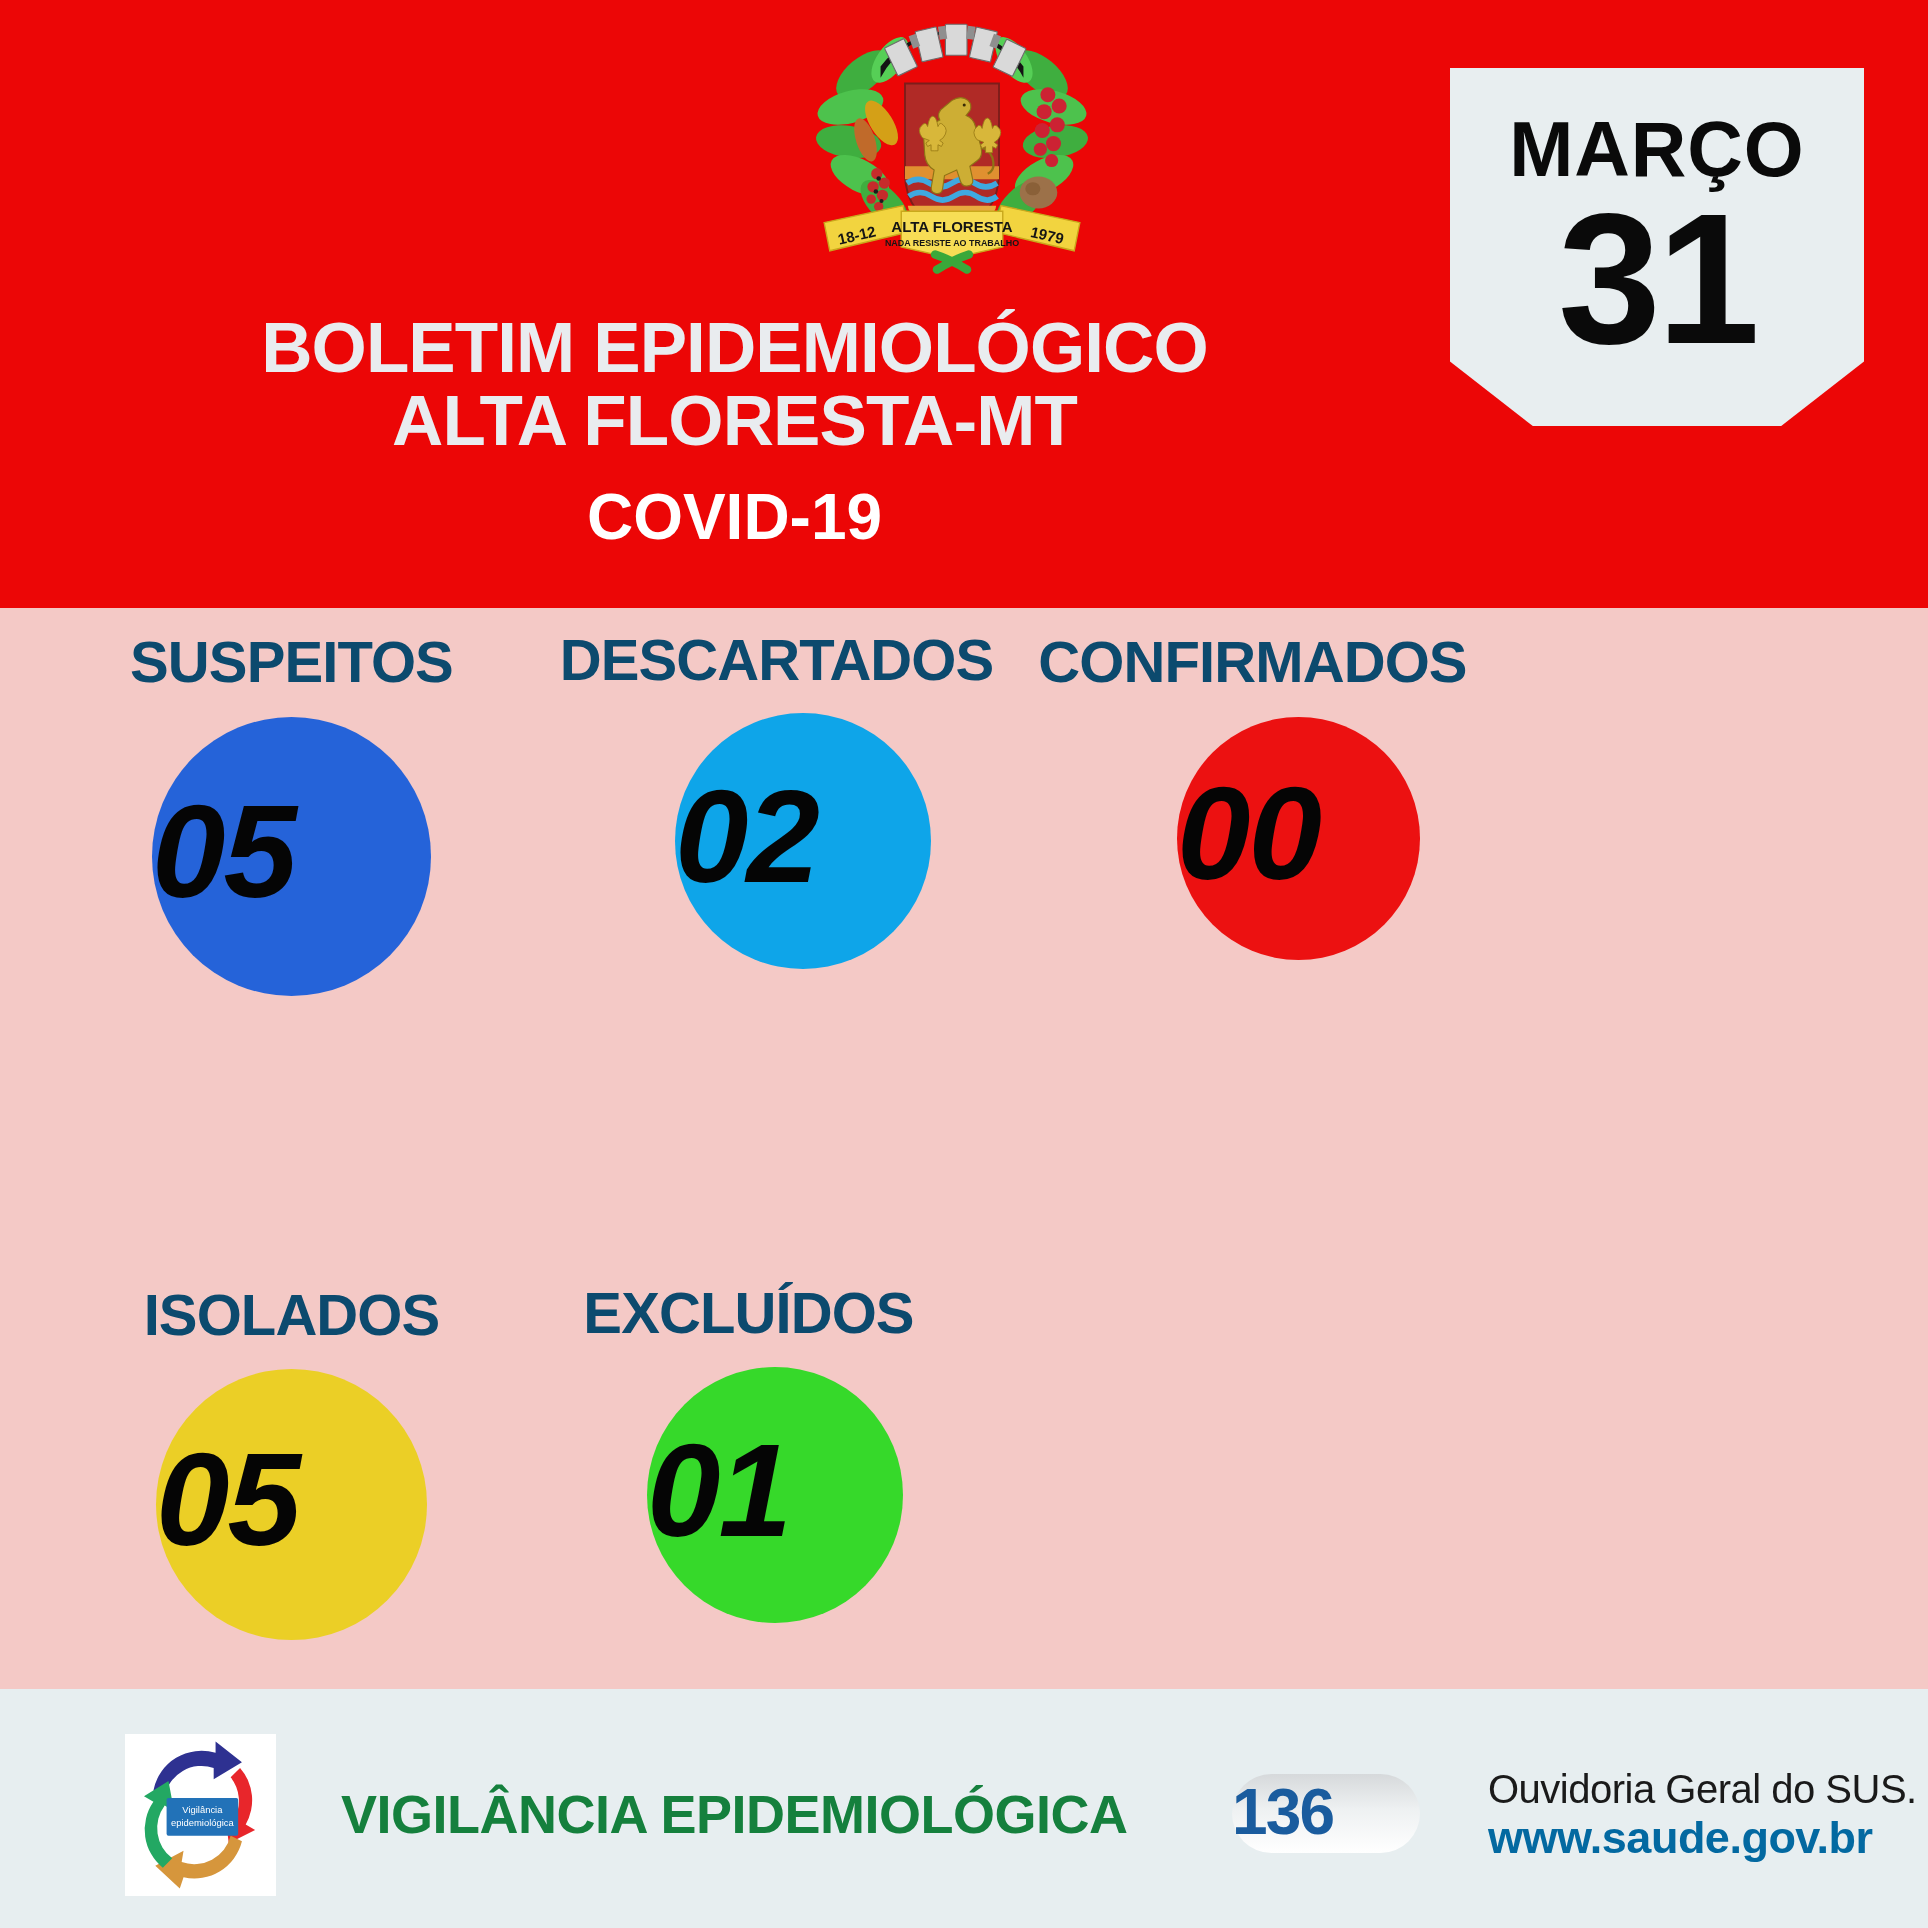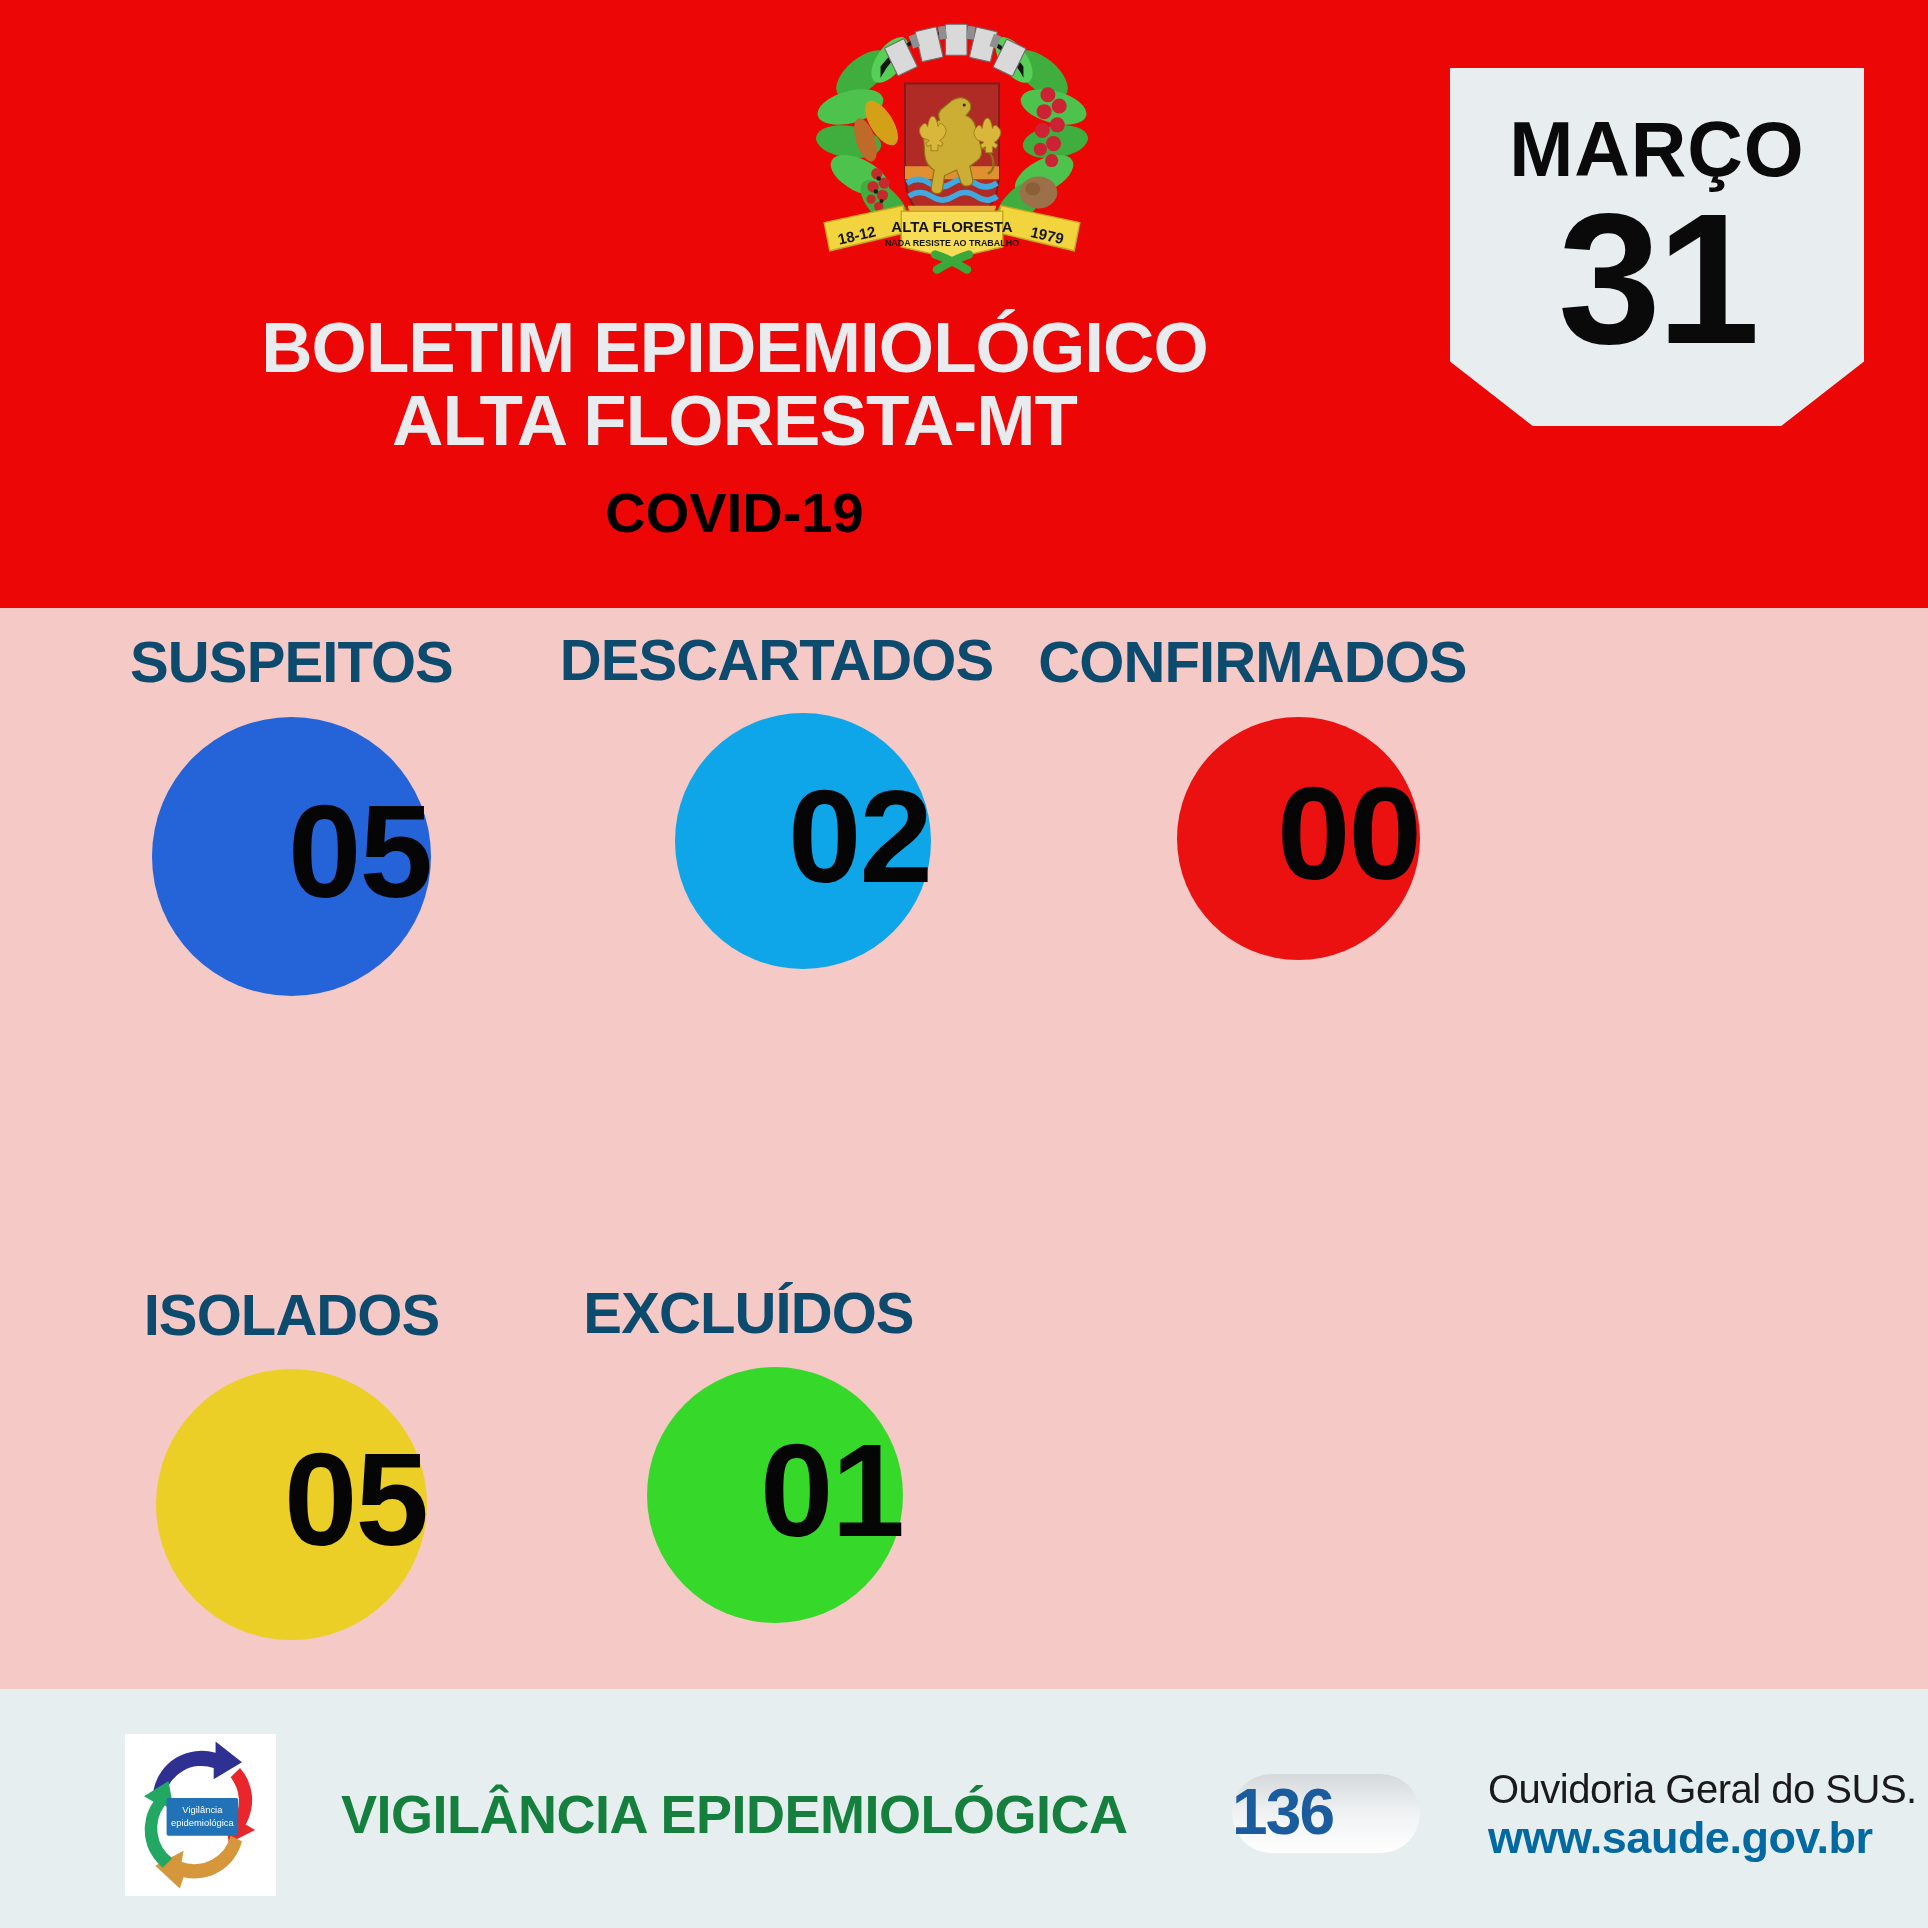--- a/index.html
+++ b/index.html
@@ -26,21 +26,21 @@
   .title-block {
     position:absolute; left:0; top:311px; width:1469px;
     text-align:center;
   }
   .title-line {
     font-size:71px; font-weight:bold; color:#e9ecef;
     letter-spacing:-0.9px; line-height:1.03;
     white-space:nowrap;
   }
   .covid-line {
-    font-size:56px; font-weight:bold; color:#000000;
+    font-size:64px; font-weight:bold; color:#ffffff;
     letter-spacing:0px; line-height:1.0; margin-top:28px;
   }
 
   
   .date-badge {
     position:absolute; left:1450px; top:68px; width:414px; height:358px;
     background:#e8eef0;
     clip-path: polygon(0 0, 100% 0, 100% 82%, 80% 100%, 20% 100%, 0 82%);
     text-align:center;
   }
@@ -62,22 +62,23 @@
   .stat {
     position:absolute;
     text-align:center;
   }
   .stat-label {
     font-size:58px; font-weight:bold; color:#0c4a6e;
     letter-spacing:-0.9px; white-space:nowrap; line-height:1;
   }
   .stat-circle {
     border-radius:50%;
-    display:flex; align-items:center; justify-content:flex-end;
+    display:flex; align-items:center; justify-content:flex-start;
     margin:0 auto;
+    font-style:italic;
   }
   .stat-value {
     font-size:132px; font-weight:bold; color:#050505;
     line-height:1; letter-spacing:-1.9px;
     transform:translateY(-3.8px);
   }
 
   
   .stat-suspeitos  { left:56px;   top:24.5px;  width:471px; }
   .stat-descartados{ left:541px;  top:22.6px;  width:471px; }

